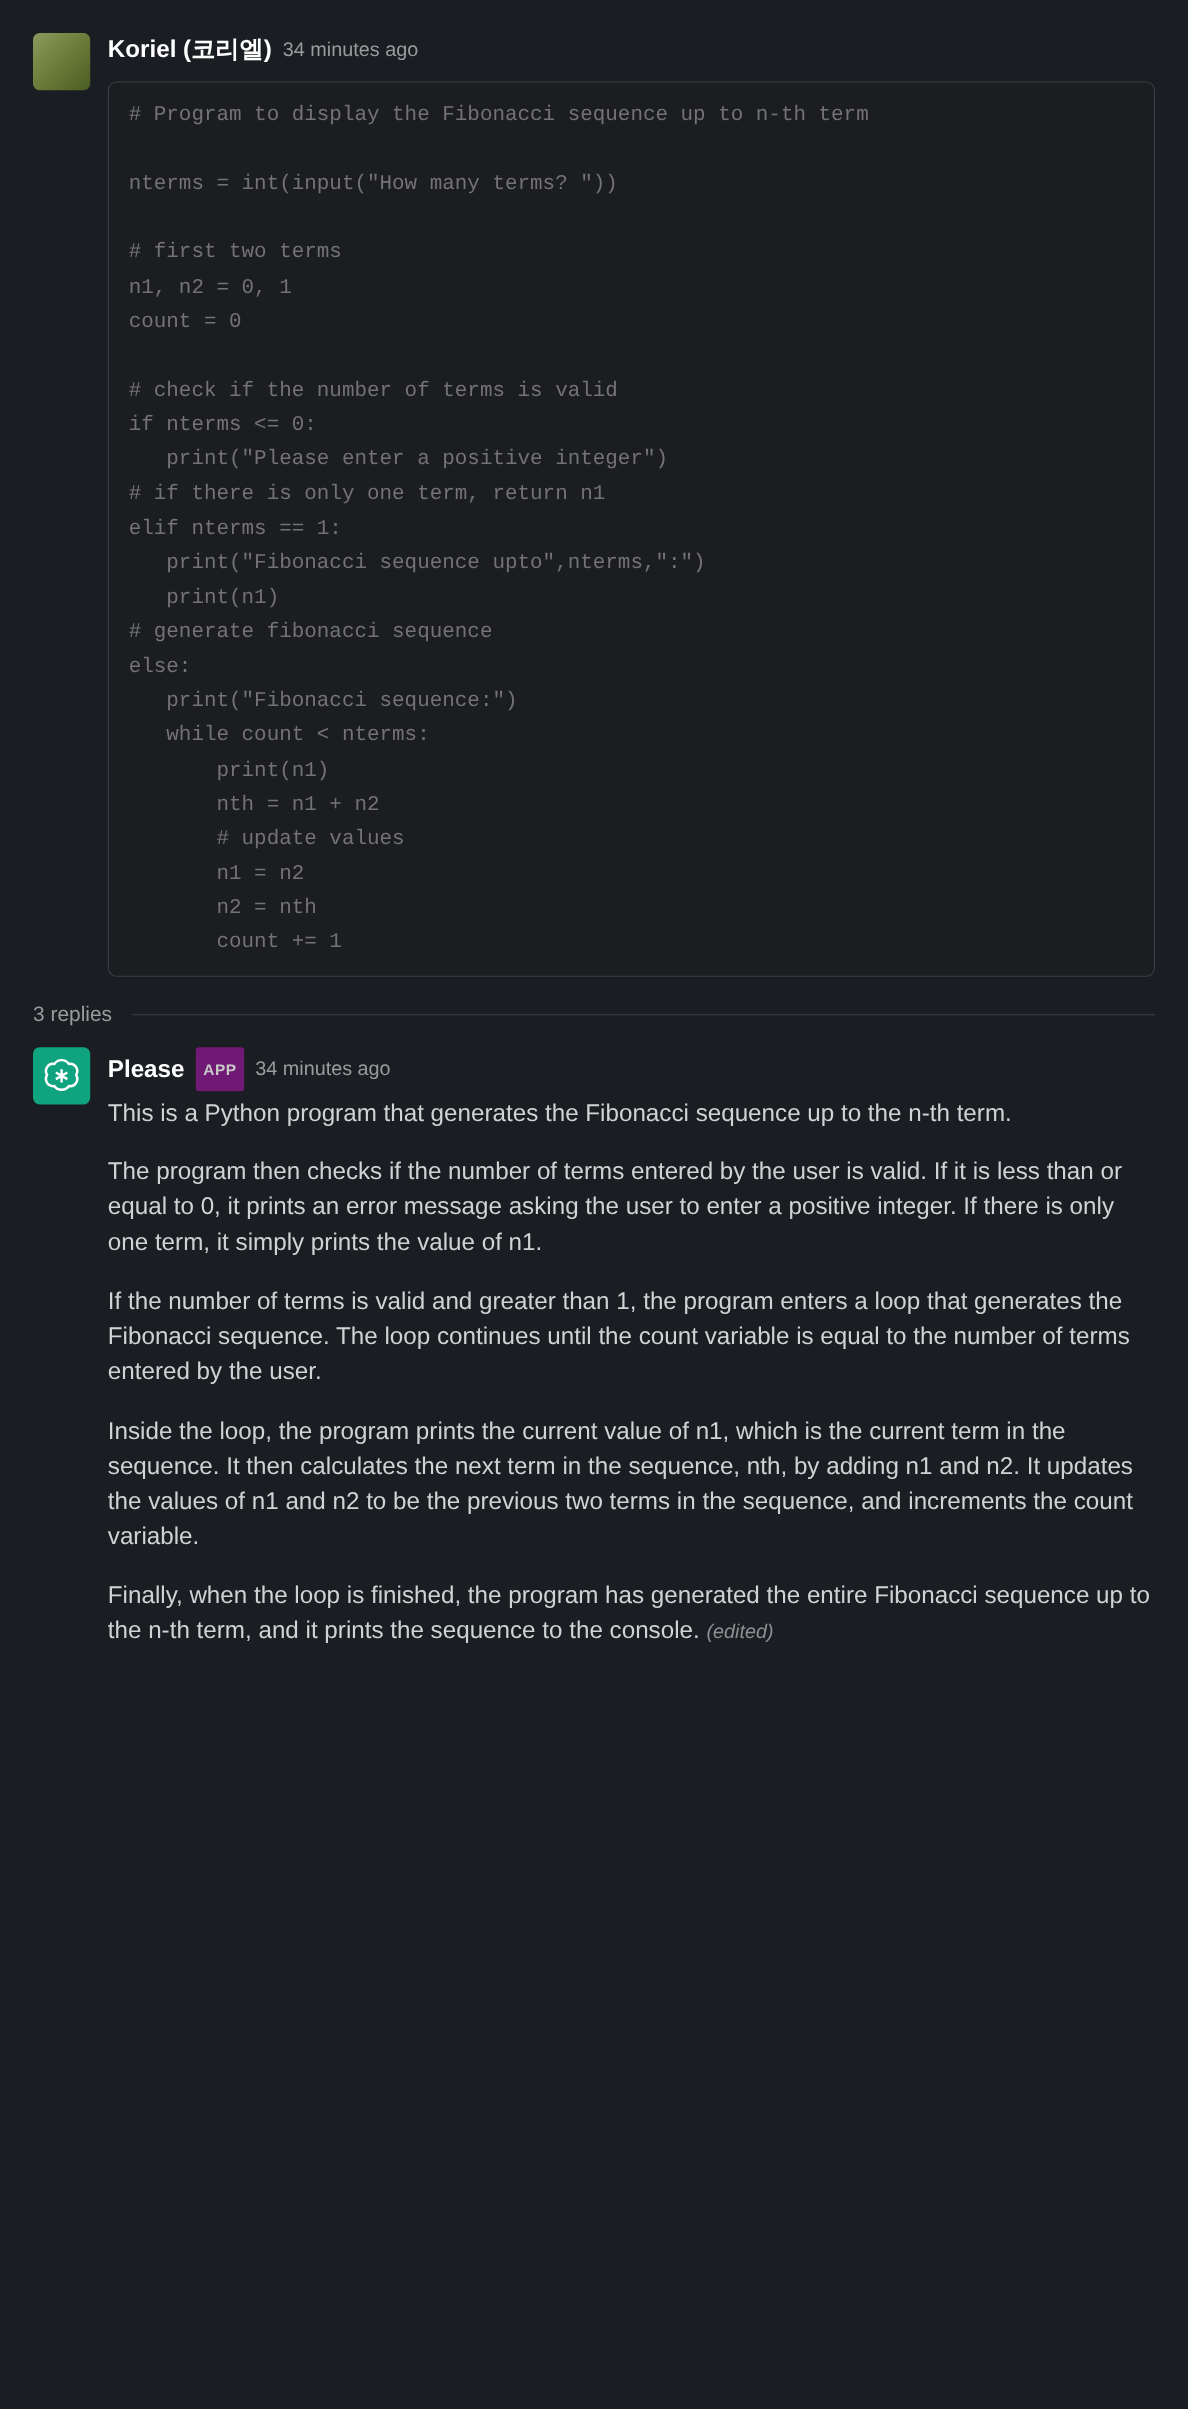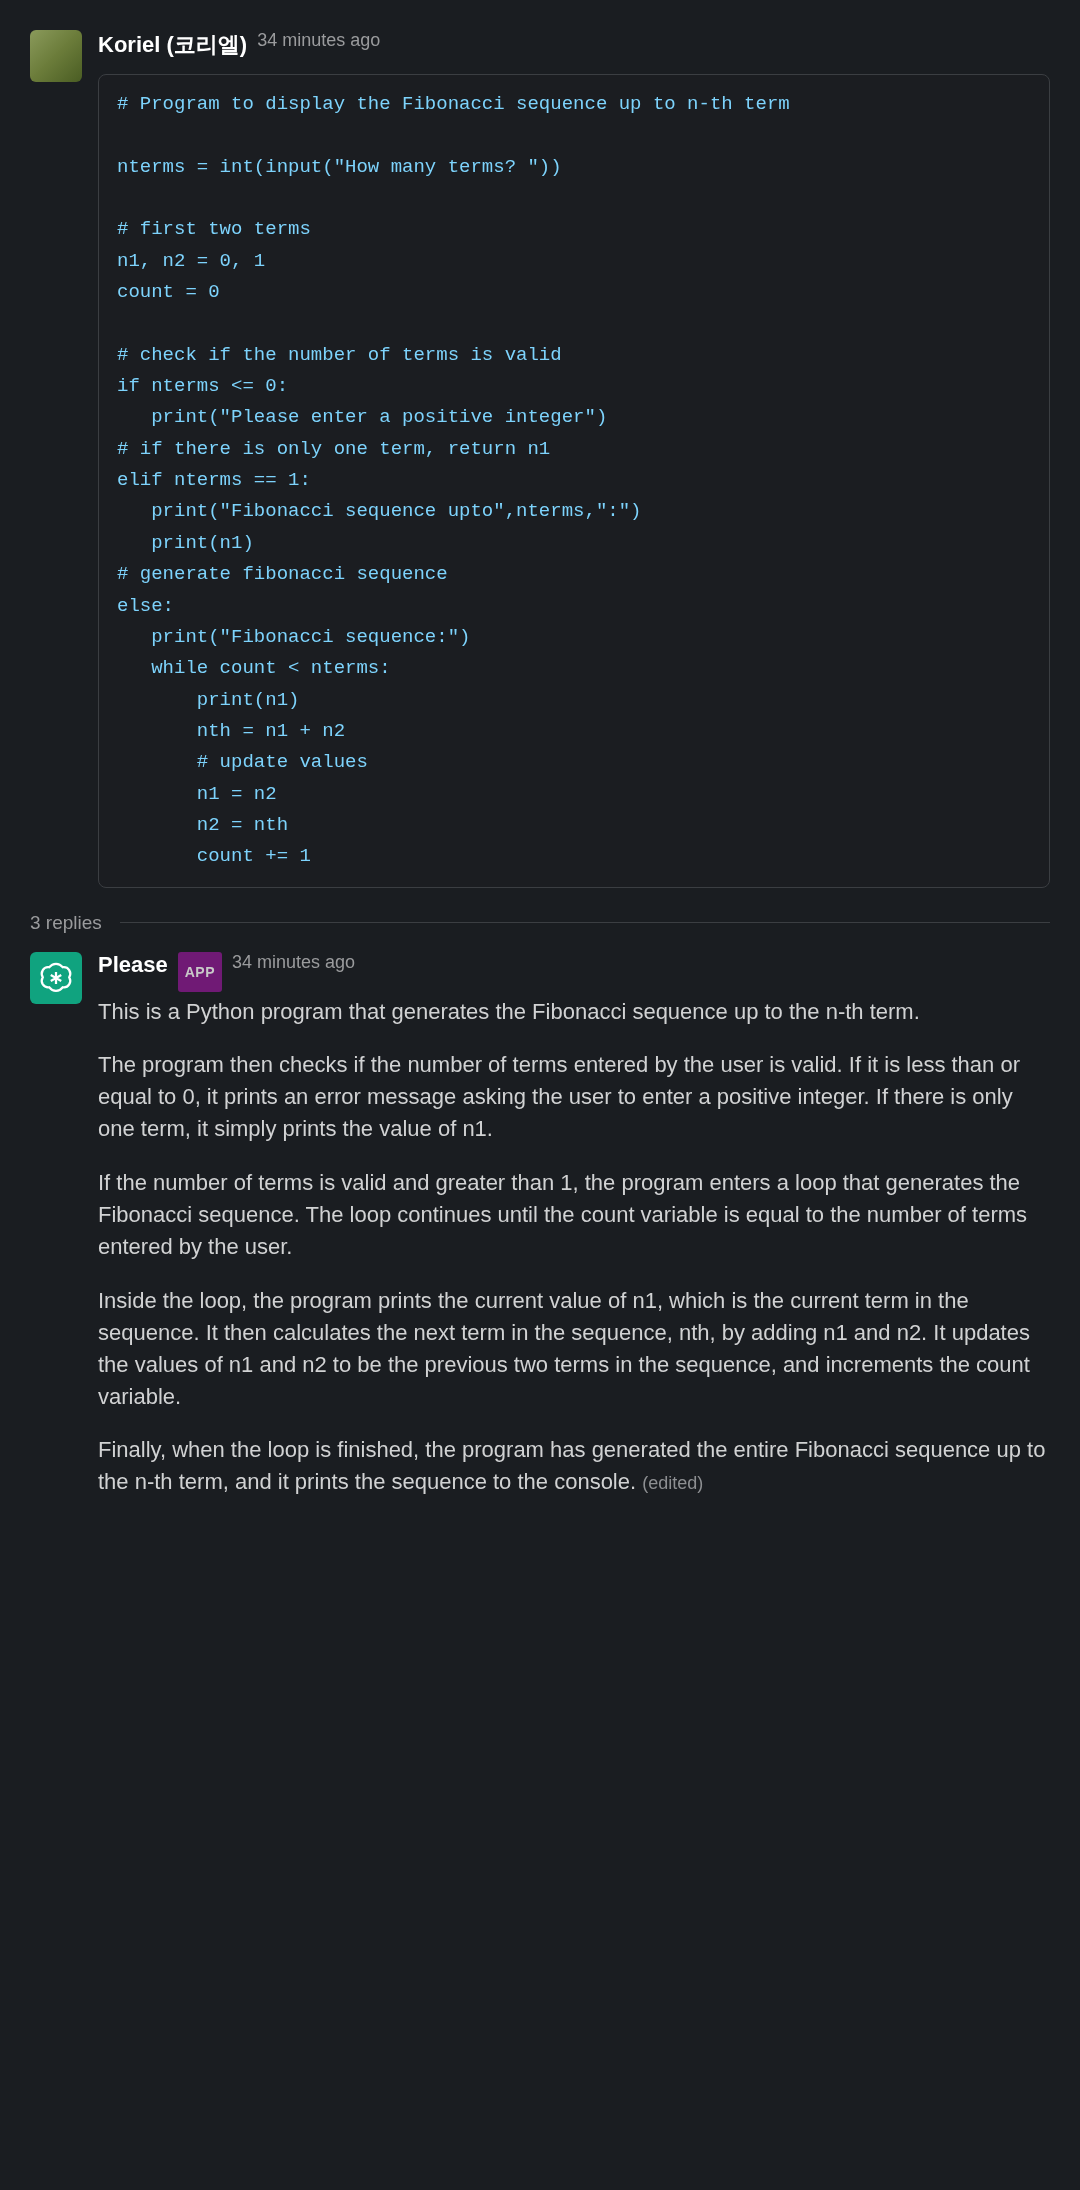--- a/index.html
+++ b/index.html
@@ -30,21 +30,21 @@
   background: linear-gradient(135deg, #8a9a5b 0%, #6b7c3a 50%, #4a5d23 100%);
 }
 .avatar-chatgpt {
   background: #10a37f;
   color: white;
 }
 .avatar-chatgpt svg { width: 36px; height: 36px; }
 .message-body { flex: 1; min-width: 0; }
 .message-header {
   display: flex;
-  align-items: flex-start;
+  align-items: center;
   gap: 10px;
   margin-bottom: 4px;
 }
 .username {
   color: #ffffff;
   font-weight: 900;
   font-size: 22px;
 }
 .app-badge {
   background: #701a75;
@@ -72,21 +72,21 @@
 }
 .code-block {
   border: 1px solid #3b3e42;
   border-radius: 8px;
   background: #1b1d21;
   margin-top: 14px;
   padding: 14px 18px;
   font-family: "SFMono-Regular", Consolas, "Liberation Mono", Menlo, monospace;
   font-size: 19px;
   line-height: 1.65;
-  color: #7dd3fc;
+  color: #737373;
   white-space: pre;
   overflow-x: auto;
 }
 .replies-divider {
   display: flex;
   align-items: center;
   gap: 18px;
   margin: 24px 0 18px 0;
   justify-content: space-between;
 }
@@ -99,20 +99,21 @@
   height: 1px;
   background: #3b3e42;
 }
 .reply-paragraph {
   margin-bottom: 22px;
 }
 .reply-paragraph:last-child { margin-bottom: 0; }
 .edited {
   color: #8d8f92;
   font-size: 18px;
+  font-style: italic;
 }
 </style>
 </head>
 <body>
 
 <div class="message">
   <div class="avatar avatar-koriel"></div>
   <div class="message-body">
     <div class="message-header">
       <span class="username">Koriel (코리엘)</span>

